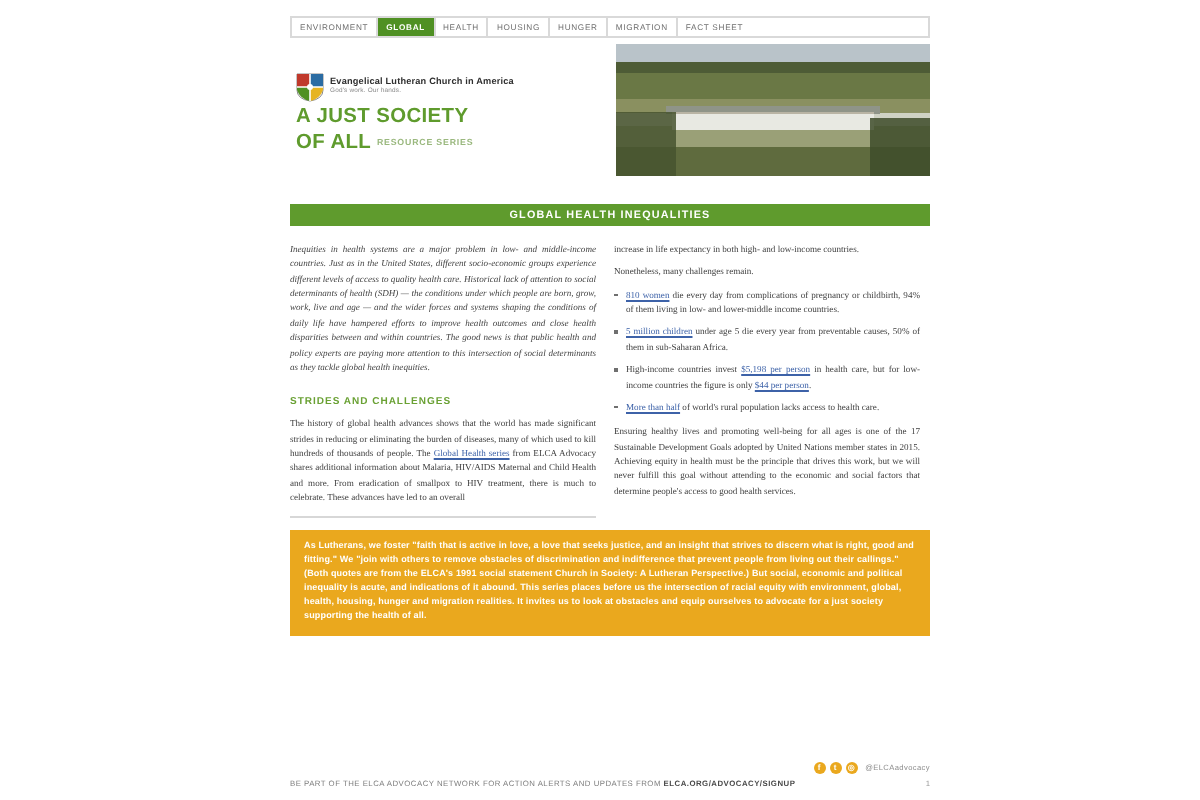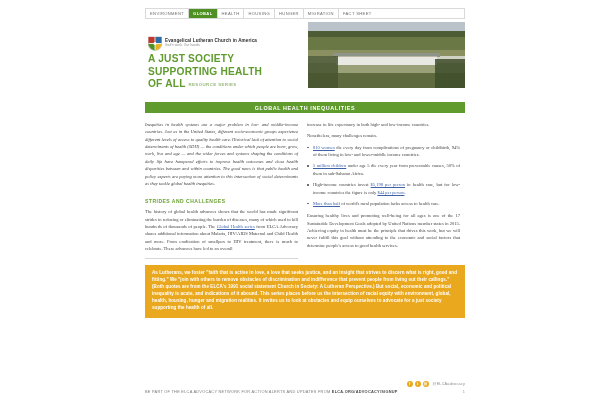--- a/index.html
+++ b/index.html
@@ -330,21 +330,20 @@
         <circle cx="14" cy="15" r="3" fill="#ffffff"></circle>
       </svg>
       <div class="logo-text">
         <div class="logo-name">Evangelical Lutheran Church in America</div>
         <div class="logo-tagline">God's work. Our hands.</div>
       </div>
     </div>
 
     <div class="title-block">
       <div class="title-line">A JUST SOCIETY</div>
-      <div class="title-line">SUPPORTING HEALTH</div>
       <div class="title-line">
         <span>OF ALL</span>
         <span class="series">RESOURCE SERIES</span>
       </div>
     </div>
   </div>
 
   <div class="banner">GLOBAL HEALTH INEQUALITIES</div>
 
   <div class="columns">

